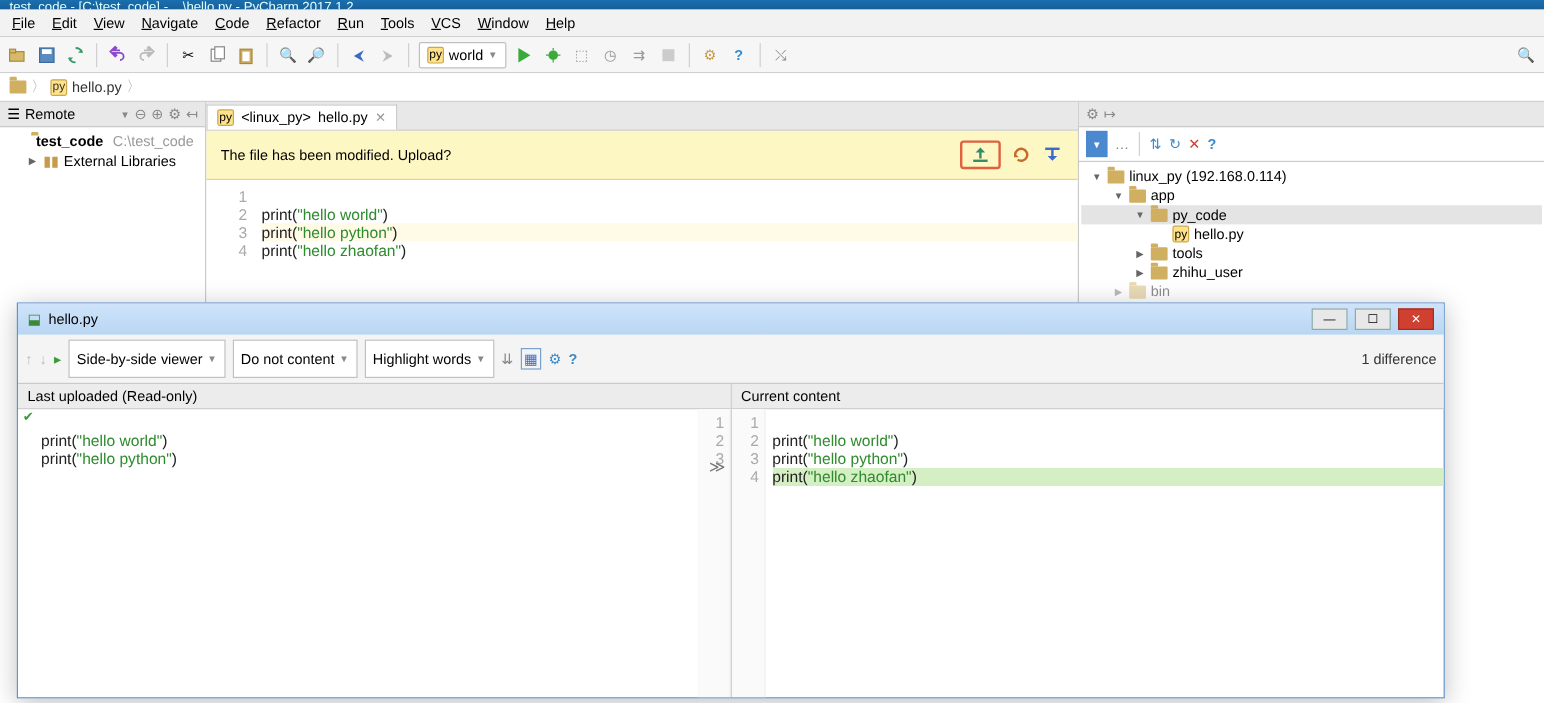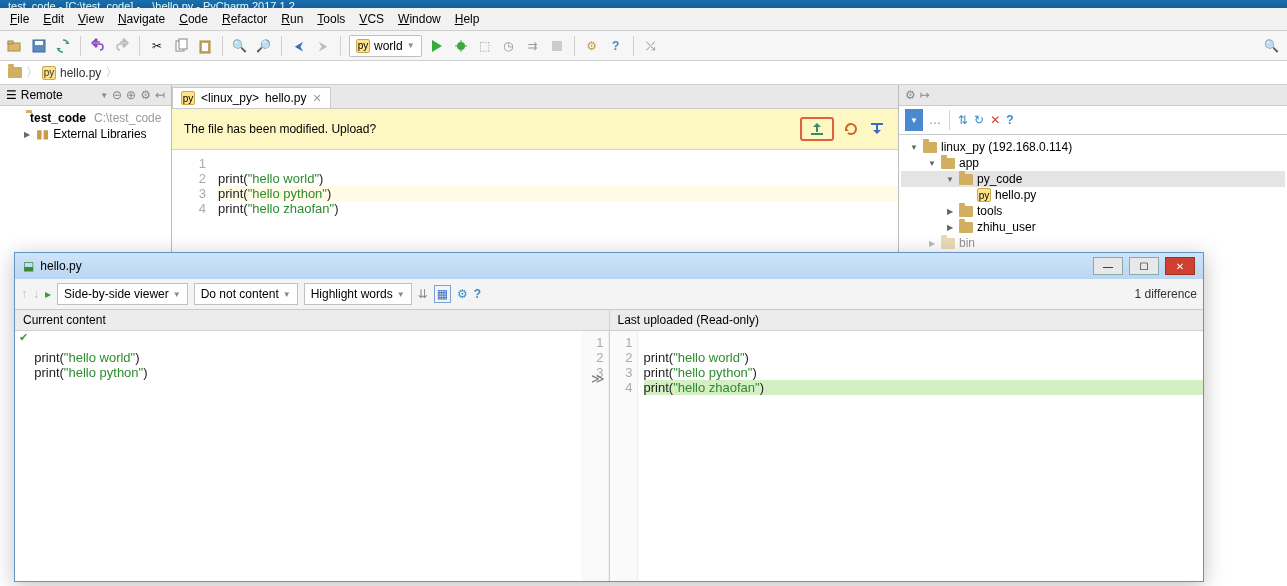--- a/index.html
+++ b/index.html
@@ -61,21 +61,21 @@
   .rt-row.sel { background: #e4e4e4; }
 
   
   .diff-window { position: absolute; left: 14px; top: 252px; width: 1190px; height: 330px; background: #fff; border: 1px solid #6593c8; box-shadow: 0 4px 20px rgba(0,0,0,.25); display: flex; flex-direction: column; }
   .diff-title { background: linear-gradient(#cfe4fb,#b9d6f2); padding: 4px 8px; display: flex; align-items: center; gap: 6px; font-size: 12px; }
   .diff-title .spacer { flex: 1; }
   .win-btn { width: 30px; height: 18px; border: 1px solid #8aa; background: #e8e8e8; display: inline-flex; align-items: center; justify-content: center; font-size: 10px; }
   .win-btn.close { background: #d04030; color: #fff; border-color: #a03020; }
 
   .diff-toolbar { background: #f4f4f4; border-bottom: 1px solid #cacaca; padding: 4px 6px; display: flex; align-items: center; gap: 6px; }
-  .diff-toolbar .ddl { border: 1px solid #c0c0c0; background: #fff; padding: 1px 6px; height: 22px; display: inline-flex; align-items: center; gap: 4px; }
+  .diff-toolbar .ddl { border: 1px solid #c0c0c0; background: #fff; padding: 1px 6px; height: 32px; display: inline-flex; align-items: center; gap: 4px; }
   .diff-toolbar .spacer { flex: 1; }
   .diff-toolbar .summary { color: #333; }
 
   .diff-subhead { display: flex; border-bottom: 1px solid #d0d0d0; font-size: 12px; background: #ececec; }
   .diff-subhead > div { flex: 1; padding: 3px 8px; }
   .diff-subhead > div:last-child { border-left: 1px solid #d0d0d0; }
 
   .diff-panes { display: flex; flex: 1; font-family: "Consolas","Courier New",monospace; font-size: 13px; }
   .diff-pane { flex: 1; display: flex; position: relative; }
   .diff-pane + .diff-pane { border-left: 1px solid #d0d0d0; }
@@ -366,22 +366,22 @@
       <span style="font-size:8px;color:#888;">▼</span>
     </div>
     <span style="color:#888;">⇊</span>
     <span style="border:1px solid #7aa0d0;padding:1px 2px;color:#3a6aca;">▦</span>
     <span style="color:#3a8aca;">⚙</span>
     <span style="color:#3a8aca;font-weight:700;">?</span>
     <div class="spacer"></div>
     <span class="summary">1 difference</span>
   </div>
   <div class="diff-subhead">
+    <div>Last uploaded (Read-only)</div>
     <div>Current content</div>
-    <div>Last uploaded (Read-only)</div>
   </div>
   <div class="diff-panes">
     <div class="diff-pane">
       <div class="check">✔</div>
       <div class="diff-body" id="diff-left">
           <div class="diff-line"> </div>
           <div class="diff-line"><span class="pn">print(</span><span class="str">"hello world"</span><span class="pn">)</span></div>
           <div class="diff-line"><span class="pn">print(</span><span class="str">"hello python"</span><span class="pn">)</span></div>
         </div>
       <span class="diff-marker">≫</span>

